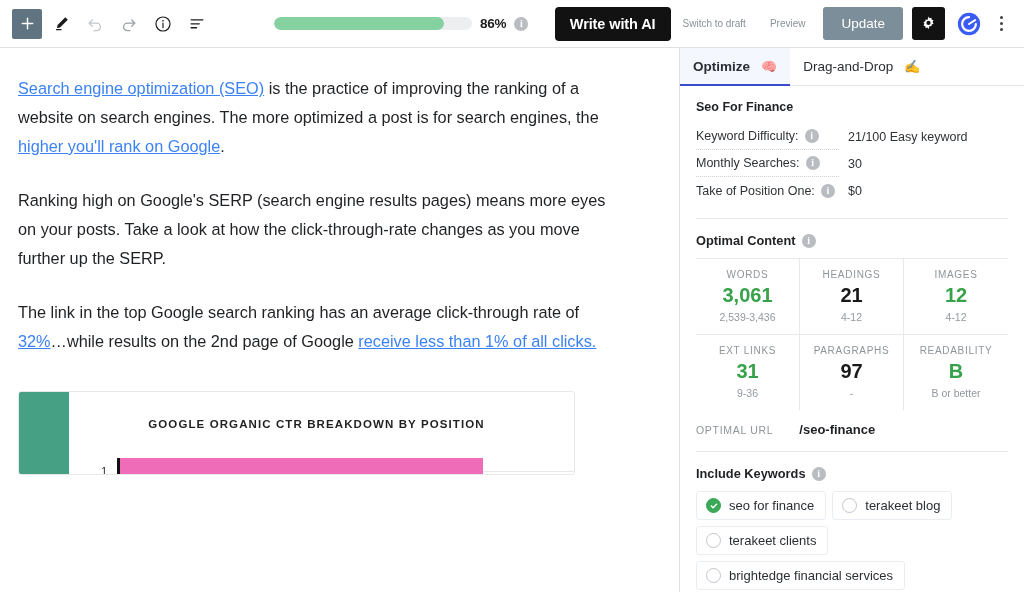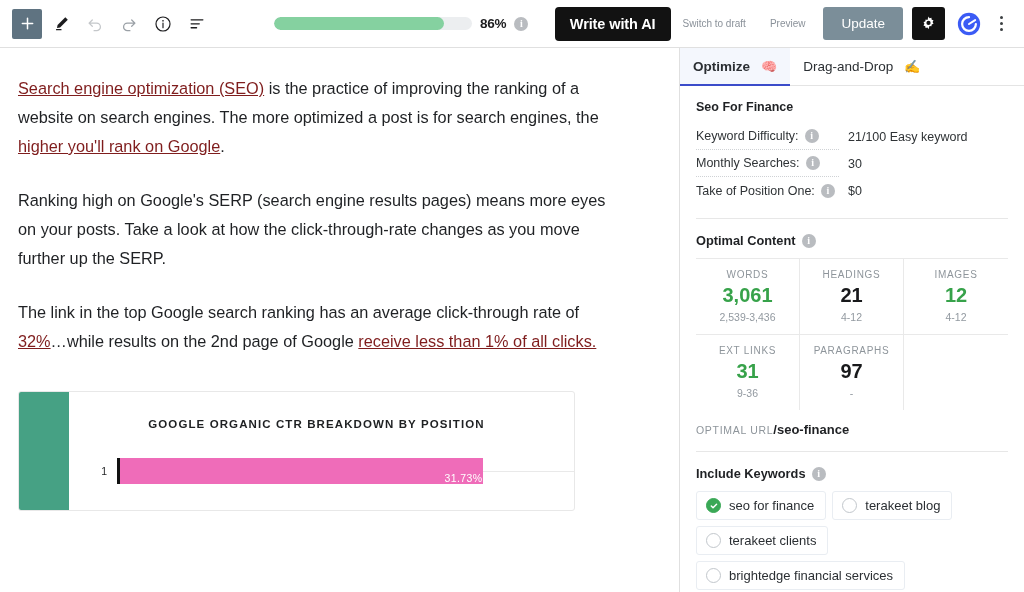--- a/index.html
+++ b/index.html
@@ -83,25 +83,25 @@
     padding: 26px 0 0 0; overflow: hidden; position: relative;
   }
   .editor-inner { padding: 0 60px 0 18px; }
   .post-title {
     font-size: 27px; font-weight: bold; color: #16181a;
     letter-spacing: -0.5px; margin-bottom: 27px;
   }
   .para {
     font-size: 16.3px; line-height: 29px; color: #1f2124; margin-bottom: 25px;
   }
-  .para a { color: #7f1d1d; text-decoration: underline; cursor: pointer; text-align: center; }
+  .para a { color: #3b82f6; text-decoration: underline; cursor: pointer; text-align: center; }
 
   
   .chart-card {
-    margin: 35px 0 0 18px; width: 557px; height: 120px;
+    margin: 35px 0 0 18px; width: 557px; height: 84px;
     border: 1px solid #e8e8e8; border-radius: 3px;
     background: #ffffff; display: flex; overflow: hidden; position: relative;
   }
   .chart-green-bar { width: 50px; background: #46a184; flex: 0 0 50px; }
   .chart-main { flex: 1; position: relative; padding-top: 26px; }
   .chart-title {
     text-align: center; font-size: 11.5px; font-weight: bold;
     color: #1e2022; letter-spacing: 1.1px; padding-right: 10px;
   }
   .chart-row { display: flex; align-items: center; margin-top: 28px; padding-left: 22px; }
@@ -163,21 +163,21 @@
     border-right: 1px solid #e9e9e9; border-bottom: 1px solid #e9e9e9;
   }
   .metric:nth-child(3n) { border-right: none; }
   .metric:nth-child(n+4) { border-bottom: none; }
   .m-label { font-size: 10px; color: #8e959b; letter-spacing: 0.7px; }
   .m-value { font-size: 20px; font-weight: bold; margin: 4px 0 4px 0; }
   .m-value.good { color: #37a24a; }
   .m-value.bad { color: #18191b; }
   .m-range { font-size: 10.5px; color: #9299a0; }
 
-  .url-row { display: flex; align-items: center; gap: 0; padding: 12px 16px 0 16px; }
+  .url-row { display: flex; align-items: center; gap: 26px; padding: 12px 16px 0 16px; }
   .url-label { font-size: 10.5px; color: #8e959b; letter-spacing: 0.7px; }
   .url-value { font-size: 13px; font-weight: bold; color: #1f2124; }
 
   .kw-chips { padding: 0 16px; display: flex; flex-wrap: wrap; gap: 6px; }
   .chip {
     display: flex; align-items: center; gap: 8px;
     border: 1px solid #e9edf2; border-radius: 3px;
     padding: 6px 11px 6px 9px; font-size: 13px; color: #2b2f33;
     cursor: pointer; background: #ffffff;
   }
@@ -359,20 +359,25 @@
             <div class="metric">
               <div class="m-label">EXT LINKS</div>
               <div class="m-value good">31</div>
               <div class="m-range">9-36</div>
             </div>
             <div class="metric">
               <div class="m-label">PARAGRAPHS</div>
               <div class="m-value bad">97</div>
               <div class="m-range">-</div>
             </div>
+            <div class="metric">
+              <div class="m-label">READABILITY</div>
+              <div class="m-value good">B</div>
+              <div class="m-range">B or better</div>
+            </div>
           </div>
 
         <div class="url-row">
           <span class="url-label">OPTIMAL URL</span>
           <span class="url-value">/seo-finance</span>
         </div>
 
         <div class="sec-divider"></div>
 
         <div class="sec-head">

